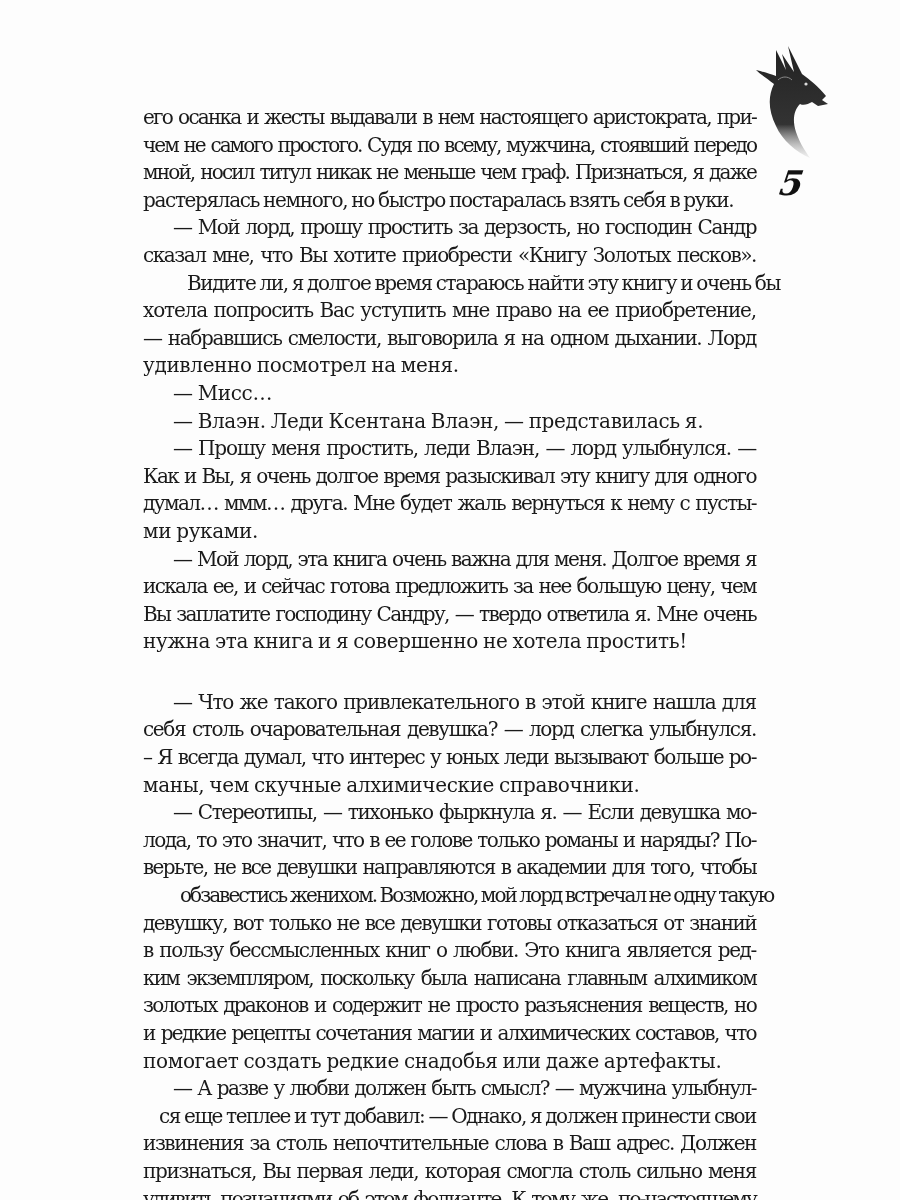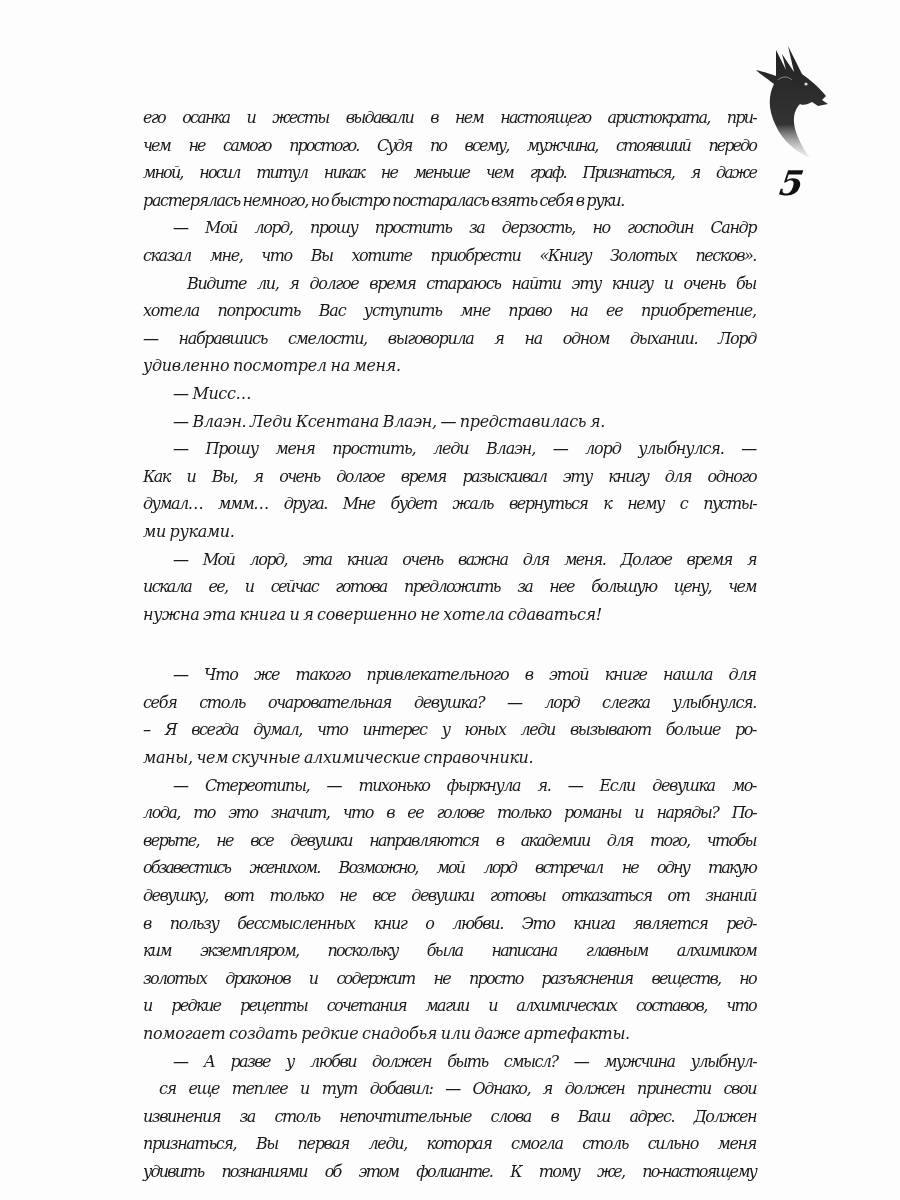--- a/index.html
+++ b/index.html
@@ -1,31 +1,30 @@
 <!DOCTYPE html>
 <html><head>
 <meta charset="utf-8">
 <style>
   html, body { margin:0; padding:0; background:#fff; }
   body { width:900px; height:1200px; position:relative; overflow:hidden; }
   .page { position:absolute; left:0; top:0; width:900px; height:1200px; background:#fdfdfd; }
   .text-block { position:absolute; left:143px; top:104px; width:613px; }
   .line {
     font-family: "DejaVu Serif", "Liberation Serif", serif;
-    font-size: 16px;
+    font-size: 20px;
     line-height: 27.6px;
     height: 27.6px;
     color:#1a1a1a;
     white-space: nowrap;
     text-align: justify;
     text-align-last: justify;
     letter-spacing: -0.35px;
     word-spacing: -1px;
     overflow: visible;
-    font-style: italic;
   }
   .line.last { text-align-last: left; }
   .line.indent { padding-left: 30px; }
   .dragon { position:absolute; left:748px; top:40px; width:90px; height:120px; }
   .page-num {
     position:absolute; left:780px; top:163px;
     font-family: "DejaVu Serif", serif; font-weight:bold; font-style: italic;
     font-size: 34px; color:#111; transform: skewX(-8deg);
   }
 </style>
@@ -59,29 +58,30 @@
       <div class="line" style="letter-spacing: -1.35px;">— набравшись смелости, выговорила я на одном дыхании. Лорд</div>
       <div class="line last">удивленно посмотрел на меня.</div>
       <div class="line indent last">— Мисс…</div>
       <div class="line indent last">— Влаэн. Леди Ксентана Влаэн, — представилась я.</div>
       <div class="line indent" style="letter-spacing: -1.15px;">— Прошу меня простить, леди Влаэн, — лорд улыбнулся. —</div>
       <div class="line" style="letter-spacing: -1.55px;">Как и Вы, я очень долгое время разыскивал эту книгу для одного</div>
       <div class="line" style="letter-spacing: -1.55px;">думал… ммм… друга. Мне будет жаль вернуться к нему с пусты-</div>
       <div class="line last">ми руками.</div>
       <div class="line indent" style="letter-spacing: -1.55px;">— Мой лорд, эта книга очень важна для меня. Долгое время я</div>
       <div class="line" style="letter-spacing: -1.65px;">искала ее, и сейчас готова предложить за нее большую цену, чем</div>
-      <div class="line last">нужна эта книга и я совершенно не хотела сдаваться!</div>
+      <div class="line" style="letter-spacing: -1.65px;">Вы заплатите господину Сандру, — твердо ответила я. Мне очень</div>
+      <div class="line last">нужна эта книга и я совершенно не хотела простить!</div>
       <div class="line indent" style="letter-spacing: -1.15px; margin-top: 33px;">— Что же такого привлекательного в этой книге нашла для</div>
       <div class="line" style="letter-spacing: -1.35px;">себя столь очаровательная девушка? — лорд слегка улыбнулся.</div>
       <div class="line" style="letter-spacing: -1.45px;">– Я всегда думал, что интерес у юных леди вызывают больше ро-</div>
       <div class="line last">маны, чем скучные алхимические справочники.</div>
       <div class="line indent" style="letter-spacing: -1.45px;">— Стереотипы, — тихонько фыркнула я. — Если девушка мо-</div>
       <div class="line" style="letter-spacing: -1.55px;">лода, то это значит, что в ее голове только романы и наряды? По-</div>
       <div class="line" style="letter-spacing: -1.65px;">верьте, не все девушки направляются в академии для того, чтобы</div>
-      <div class="line" style="letter-spacing: -1.95px;">обзавестись женихом. Возможно, мой лорд встречал не одну такую</div>
+      <div class="line" style="letter-spacing: -1.95px; margin-left: 37px;">обзавестись женихом. Возможно, мой лорд встречал не одну такую</div>
       <div class="line" style="letter-spacing: -1.55px;">девушку, вот только не все девушки готовы отказаться от знаний</div>
       <div class="line" style="letter-spacing: -1.35px;">в пользу бессмысленных книг о любви. Это книга является ред-</div>
       <div class="line" style="letter-spacing: -1.75px;">ким экземпляром, поскольку была написана главным алхимиком</div>
       <div class="line" style="letter-spacing: -1.75px;">золотых драконов и содержит не просто разъяснения веществ, но</div>
       <div class="line" style="letter-spacing: -1.65px;">и редкие рецепты сочетания магии и алхимических составов, что</div>
       <div class="line last">помогает создать редкие снадобья или даже артефакты.</div>
       <div class="line indent" style="letter-spacing: -1.55px;">— А разве у любви должен быть смысл? — мужчина улыбнул-</div>
       <div class="line" style="letter-spacing: -1.45px; margin-left: 16px;">ся еще теплее и тут добавил: — Однако, я должен принести свои</div>
       <div class="line" style="letter-spacing: -1.45px;">извинения за столь непочтительные слова в Ваш адрес. Должен</div>
       <div class="line" style="letter-spacing: -1.35px;">признаться, Вы первая леди, которая смогла столь сильно меня</div>

